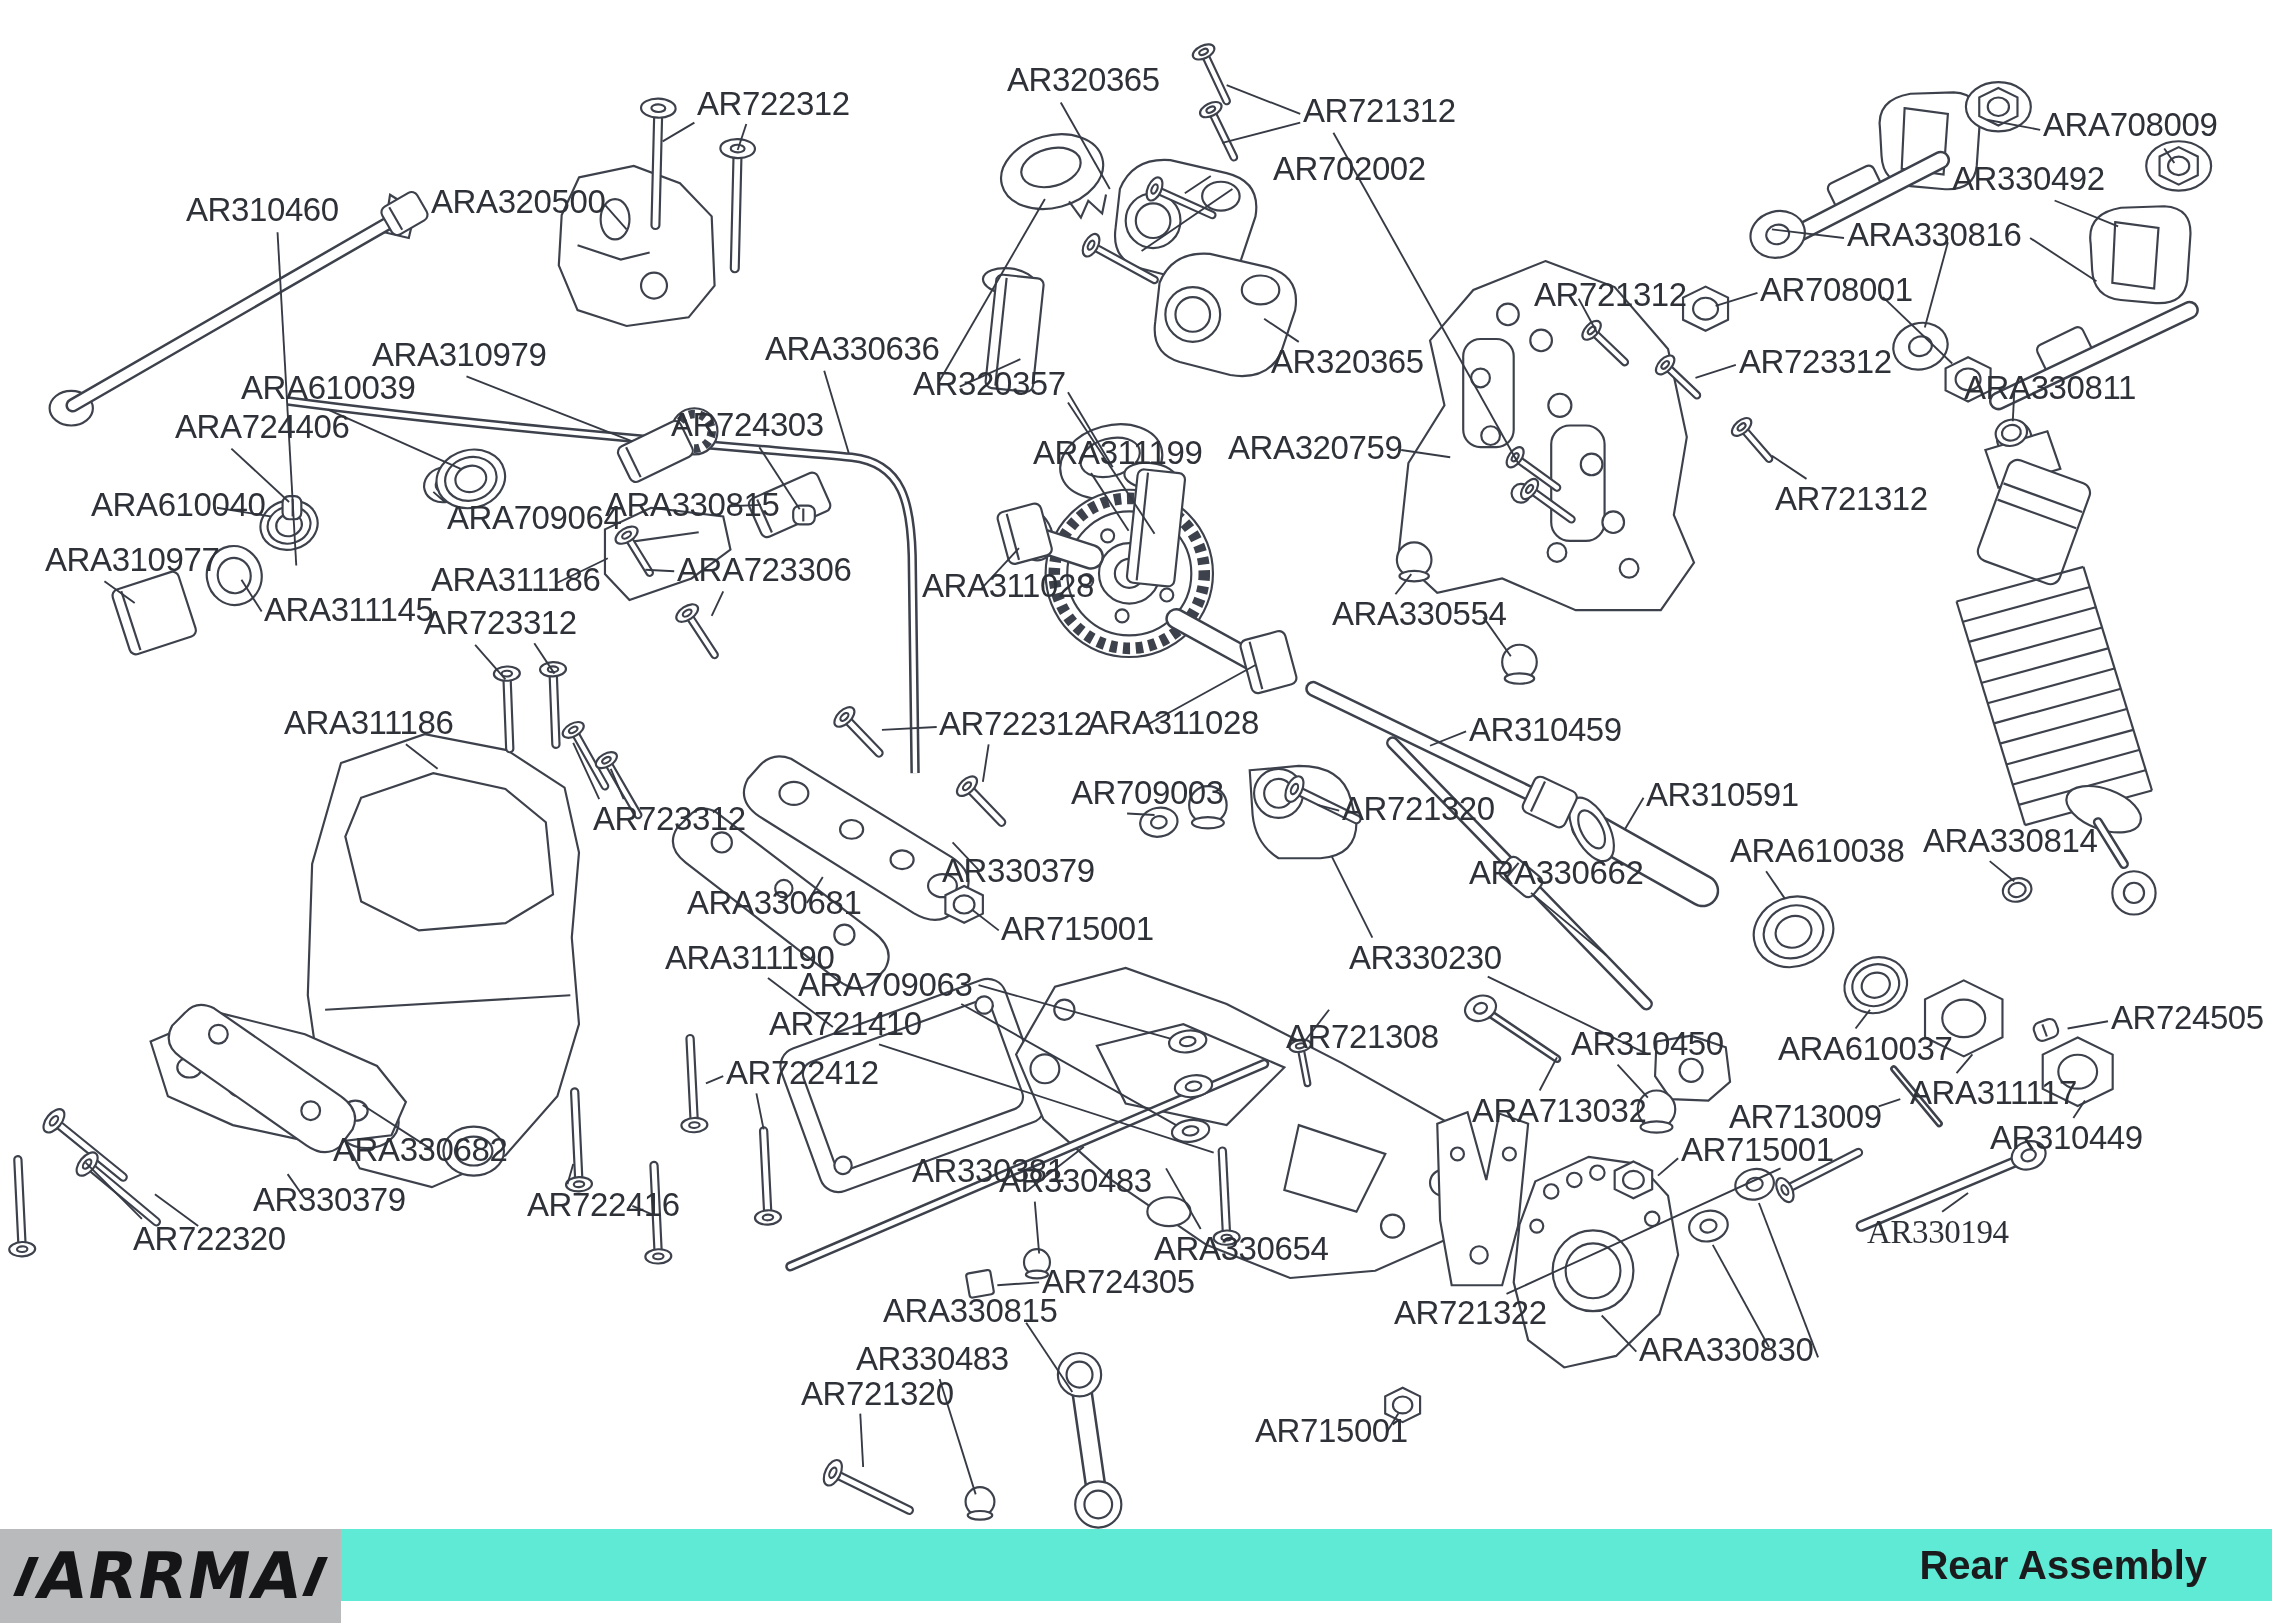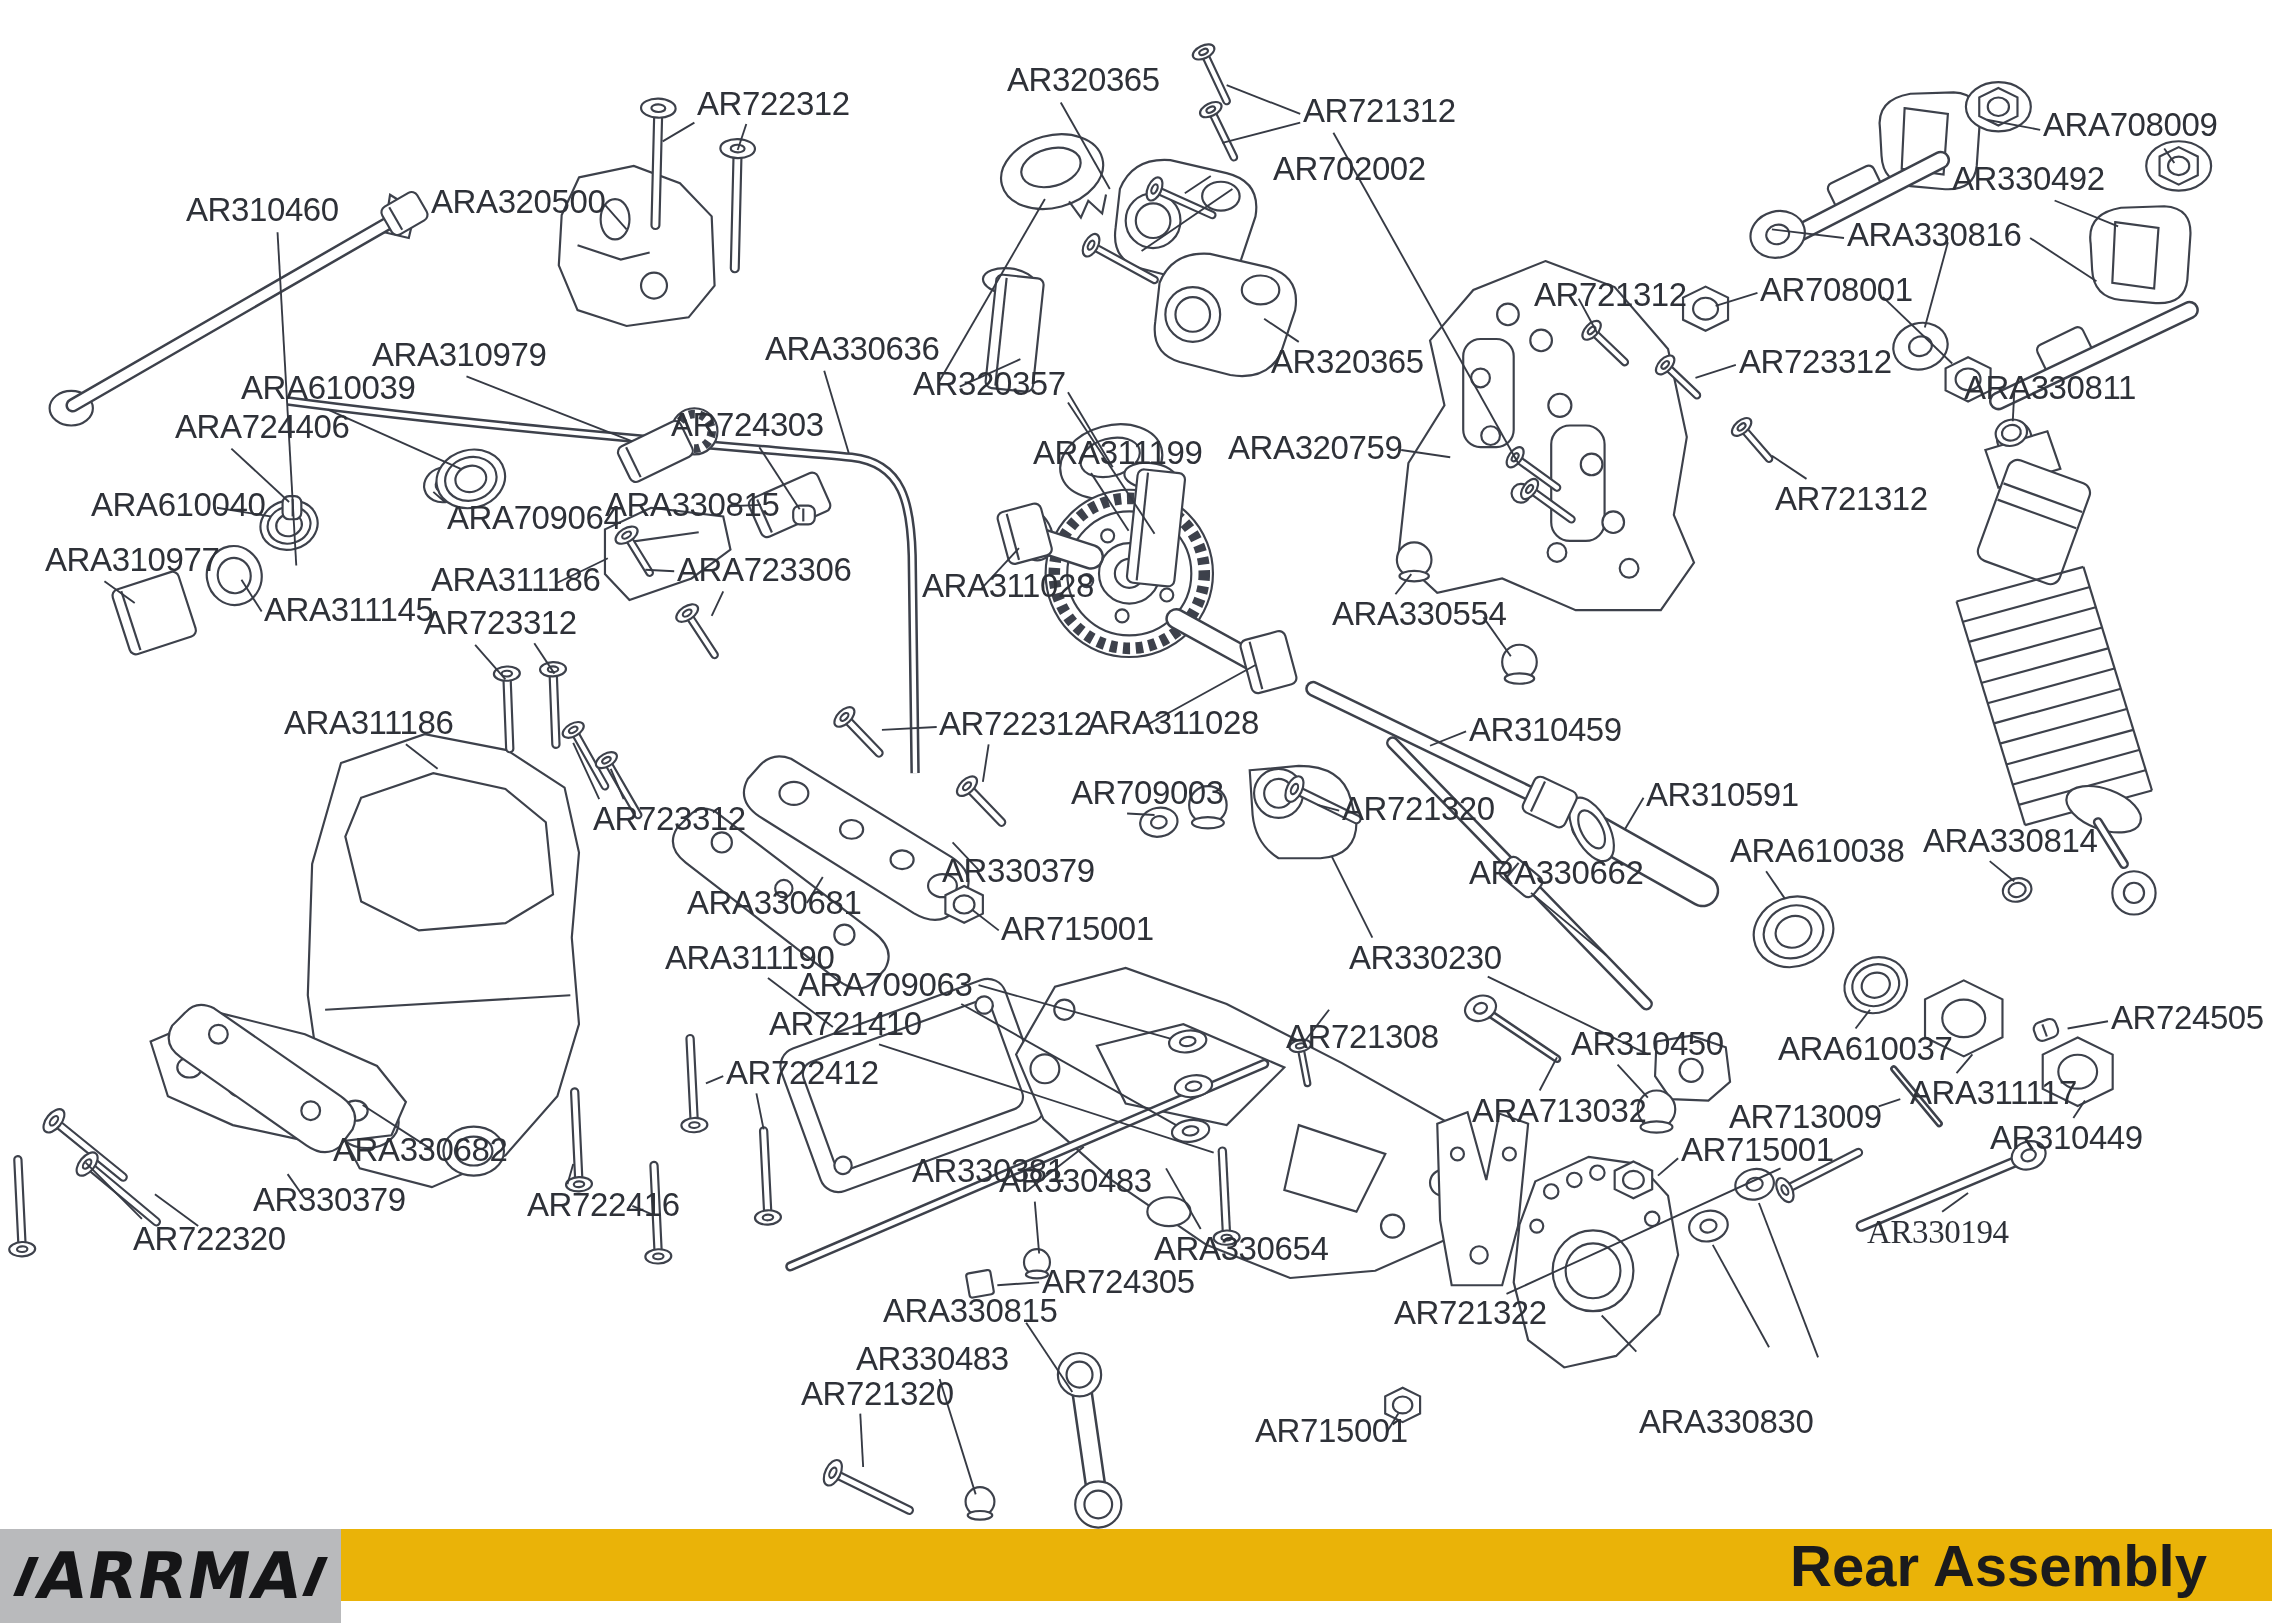--- a/index.html
+++ b/index.html
@@ -11,23 +11,23 @@
        color:#2e3138;letter-spacing:-0.4px;white-space:nowrap;}
   
   .footer{position:absolute;left:0;top:1529px;width:2273px;height:94px;display:flex;}
   .f-logo{width:341px;height:94px;background:#b9babc;display:flex;align-items:center;justify-content:center;}
   .logo-t{font-weight:900;font-size:63px;color:#151517;letter-spacing:1.4px;
           transform:skewX(-10deg) scaleY(1.02);font-family:"DejaVu Sans",sans-serif;}
   .mark{display:inline-block;width:10px;height:39px;background:#151517;margin:0 7.2px;transform:skewX(-22deg);}
   .f-title{width:984px;height:94px;background:#d2d3d5;display:flex;align-items:center;
            padding-left:35px;box-sizing:border-box;font-size:45px;color:#1b1b1d;}
   .f-title .code{font-weight:bold;margin-right:13px;}
-  .f-section{flex:1;height:72px;background:#eab308;display:flex;align-items:center;
+  .f-section{flex:1;height:72px;background:#5eead4;display:flex;align-items:center;
              justify-content:flex-end;padding-right:66px;box-sizing:border-box;
-             font-size:58px;font-weight:bold;color:#1b1b1d;}
+             font-size:40px;font-weight:bold;color:#1b1b1d;}
 </style>
 </head>
 <body>
 
 <div id="canvas">
 <svg id="art" width="2273" height="1529" viewBox="0 0 3150 2120">
   <g id="static" fill="#ffffff" stroke="#3d414b" stroke-width="3">
 
     <g>
       <path d="M802,246 L878,230 942,254 986,300 990,396 954,440 868,452 800,430 774,368 778,298 Z"></path>
@@ -672,21 +672,21 @@
     <div class="lbl" style="left: 527px; top: 1188px;">AR722416</div>
     <div class="lbl" style="left: 912px; top: 1154px;">AR330381</div>
     <div class="lbl" style="left: 999px; top: 1164px;">AR330483</div>
     <div class="lbl" style="left: 1154px; top: 1232px;">ARA330654</div>
     <div class="lbl" style="left: 133px; top: 1222px;">AR722320</div>
     <div class="lbl" style="left: 1042px; top: 1265px;">AR724305</div>
     <div class="lbl" style="left: 1394px; top: 1296px;">AR721322</div>
     <div class="lbl" style="left: 883px; top: 1294px;">ARA330815</div>
     <div class="lbl" style="left: 856px; top: 1342px;">AR330483</div>
     <div class="lbl" style="left: 1867px; top: 1215px; font-family: Liberation Serif, serif;">AR330194</div>
-    <div class="lbl" style="left: 1639px; top: 1405px;">ARA330830</div>
+    <div class="lbl" style="left: 1639px; top: 1333px;">ARA330830</div>
     <div class="lbl" style="left: 1681px; top: 1133px;">AR715001</div>
     <div class="lbl" style="left: 1255px; top: 1414px;">AR715001</div>
     <div class="lbl" style="left: 801px; top: 1377px;">AR721320</div>
     <div class="lbl" style="left: 1775px; top: 482px;">AR721312</div>
   </div>
 
 <div class="footer">
   <div class="f-logo">
     <span class="mark"></span>
     <span class="logo-t">ARRMA</span>

